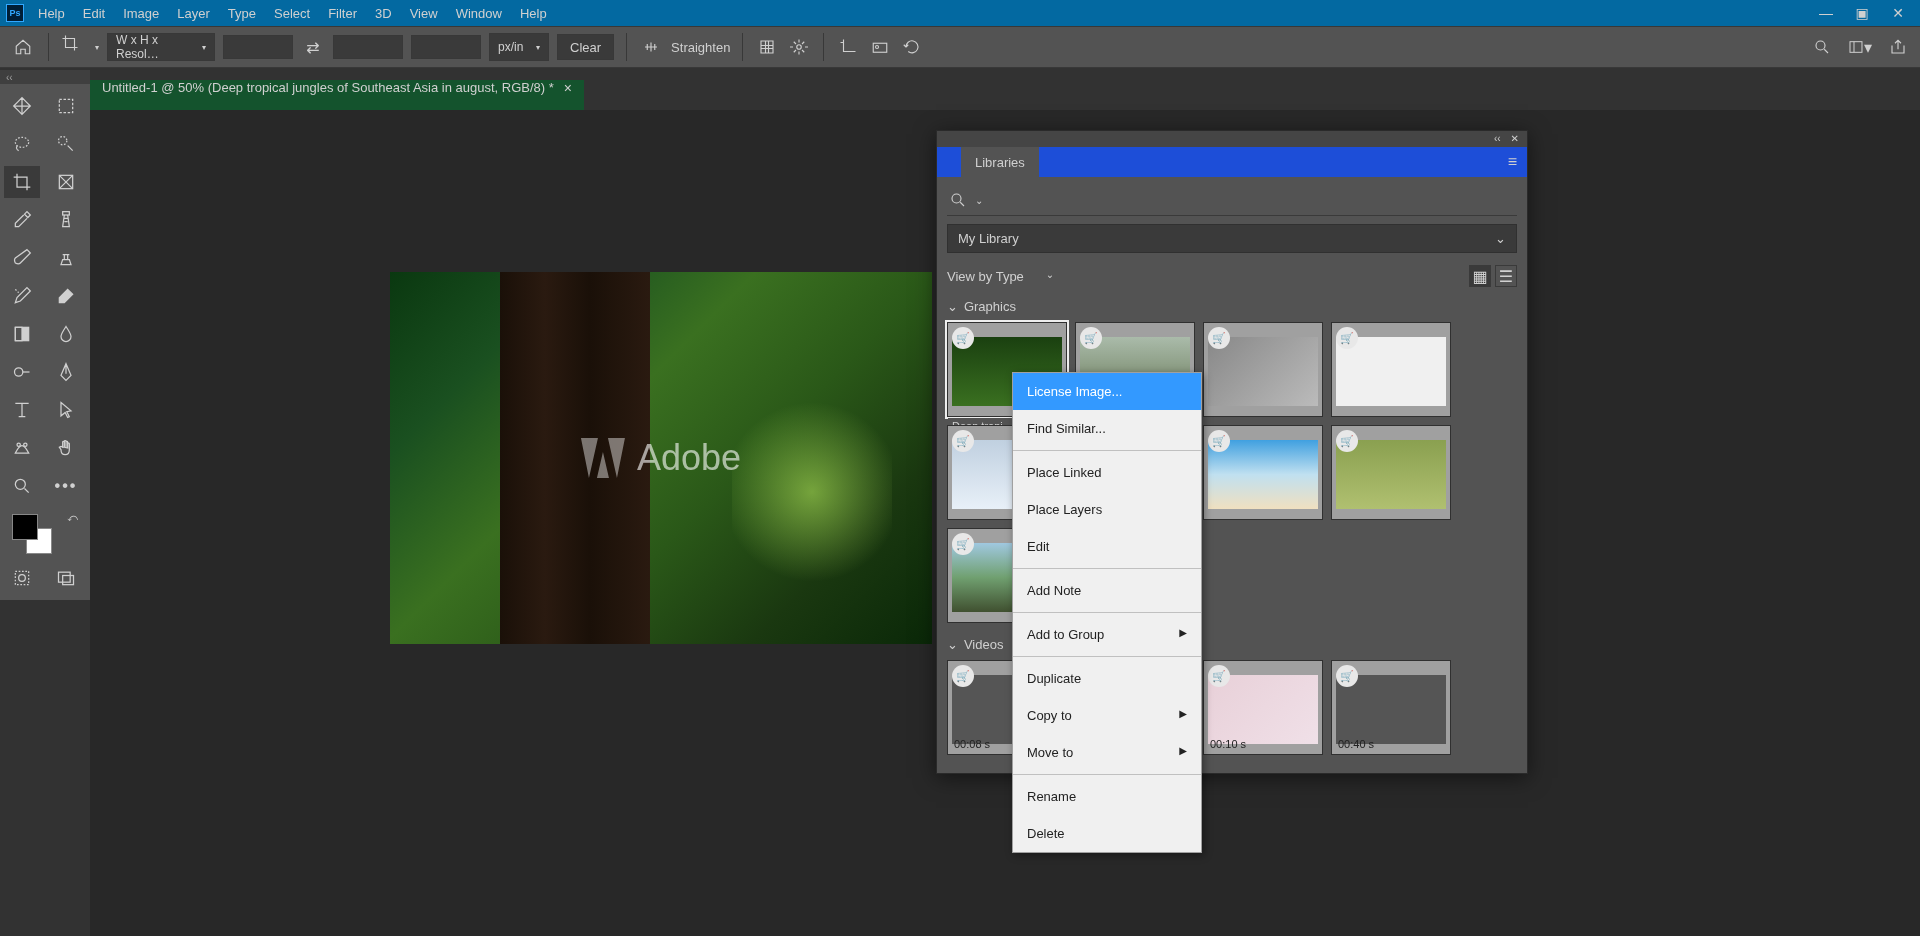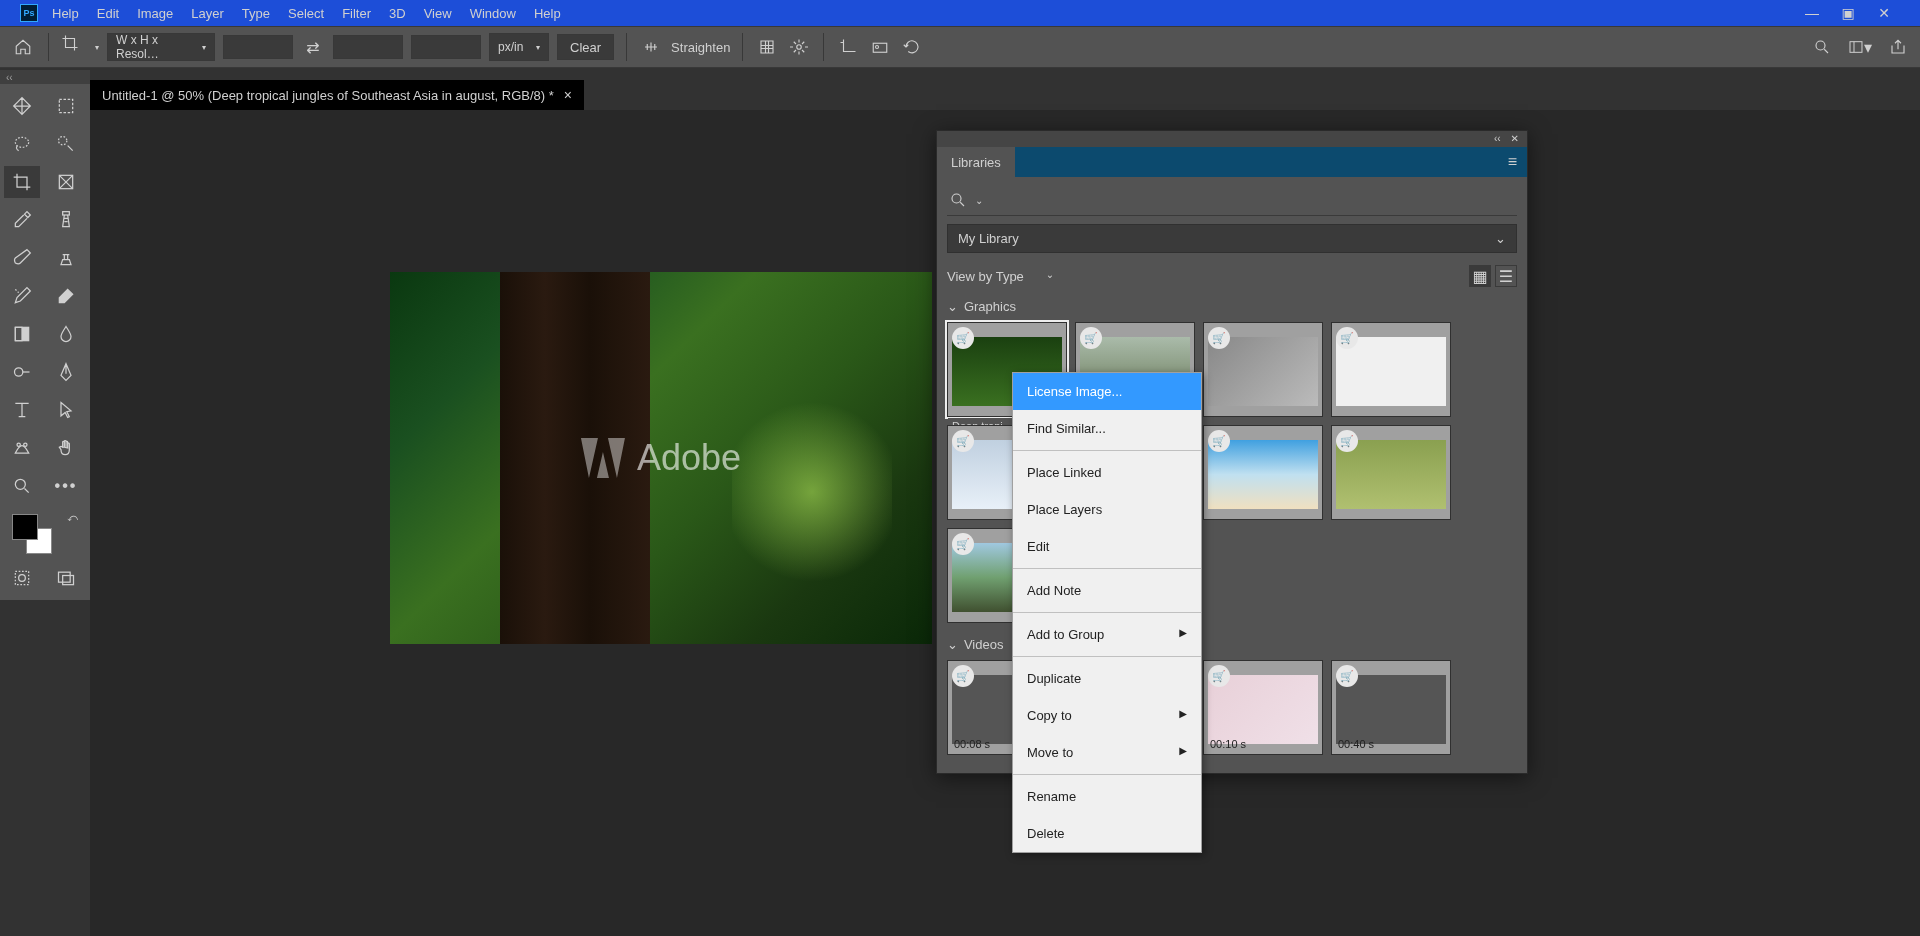--- a/index.html
+++ b/index.html
@@ -1,38 +1,38 @@
 <!DOCTYPE html>
 <html><head>
 <meta charset="utf-8">
 <style>
 * { margin: 0; padding: 0; box-sizing: border-box; font-family: "Segoe UI", Tahoma, sans-serif; user-select: none; }
 body { background: #323232; color: #d0d0d0; width: 1920px; height: 936px; overflow: hidden; position: relative; }
-.title-bar { height: 26px; background: #1d4ed8; display: flex; align-items: center; padding: 0 20px; }
+.title-bar { height: 26px; background: #0369a1; display: flex; align-items: center; padding: 0 6px; }
 .ps-icon { width: 18px; height: 18px; background: #001e36; border: 1px solid #31a8ff; color: #31a8ff; font-size: 9px; display: flex; align-items: center; justify-content: center; font-weight: bold; margin-right: 14px; }
 .menu-bar { display: flex; gap: 18px; font-size: 13px; }
 .menu-bar span { cursor: pointer; }
 .win-controls { margin-left: auto; display: flex; gap: 20px; padding-right: 8px; }
 .win-controls span { width: 16px; height: 16px; display: flex; align-items: center; justify-content: center; font-size: 14px; cursor: pointer; color: #d0d0d0; }
 
 .options-bar { height: 42px; background: #535353; border-top: 1px solid #383838; border-bottom: 1px solid #383838; display: flex; align-items: center; padding: 0 10px; gap: 8px; }
 .ob-home { width: 26px; height: 26px; display:flex;align-items:center;justify-content:center; }
 .ob-crop { width: 26px; height: 26px; }
 .ob-drop { border: 1px solid #383838; background: #3a3a3a; height: 28px; display: flex; align-items:center; padding: 0 8px; font-size: 12px; gap: 4px; }
 .ob-input { border: 1px solid #383838; background: #3a3a3a; height: 24px; width: 70px; }
 .ob-btn { border: 1px solid #383838; background: #3a3a3a; height: 26px; padding: 0 12px; font-size: 13px; display: flex; align-items: center; }
 .ob-sep { width: 1px; height: 28px; background: #383838; margin: 0 4px; }
 .ob-icon { width: 24px; height: 24px; display:flex;align-items:center;justify-content:center; }
 .options-right { margin-left: auto; display: flex; gap: 14px; align-items:center; }
 
 .dock-strip { position: absolute; left: 0; top: 70px; width: 90px; height: 14px; background: #3f3f3f; display:flex; align-items:center; justify-content:flex-start; padding-left:6px;}
 .dock-strip span { font-size:10px; color:#a0a0a0;}
 
 .tab-bar { position: absolute; left: 90px; top: 80px; height: 30px; display: flex; }
-.tab { background: #000000; padding: 0 12px; display: flex; align-items: center; font-size: 13px; gap: 10px; }
+.tab { background: #14532d; padding: 0 12px; display: flex; font-size: 13px; gap: 10px; }
 .tab-close { font-size: 14px; cursor: pointer; }
 
 .canvas-area { position: absolute; left: 90px; top: 110px; right: 0; bottom: 0; background: #282828; }
 
 .tools { position: absolute; left: 0; top: 84px; width: 90px; background: #535353; padding: 6px 4px; display: grid; grid-template-columns: 1fr 1fr; gap: 6px; }
 .tool { width: 36px; height: 32px; display: flex; align-items: center; justify-content: center; position: relative; }
 .tool.active { background: #3a3a3a; }
 .tool svg { width: 20px; height: 20px; stroke: #d0d0d0; fill: none; stroke-width: 1.5; }
 .color-swatch { grid-column: span 2; height: 40px; position: relative; margin: 4px 6px; }
 .fg-sw { position: absolute; width: 26px; height: 26px; background: #000; border: 1px solid #888; left: 2px; top: 2px; }
@@ -42,21 +42,21 @@
 .dots3 { letter-spacing:2px; font-weight:bold; }
 
 .main-image { position: absolute; left: 390px; top: 272px; width: 542px; height: 372px; background: linear-gradient(135deg, #0a3810 0%, #1a5020 20%, #3a7020 40%, #2a5818 60%, #1a3810 80%, #0a2808 100%); }
 .tree-trunk { position: absolute; left: 110px; top: 0; width: 150px; height: 372px; background: linear-gradient(90deg, #1a1008 0%, #2a1a10 30%, #1a1008 60%, #2a1a10 100%); }
 .light-area { position:absolute; right:40px; top:120px; width:160px; height:200px; background: radial-gradient(circle, rgba(200,255,100,0.5), transparent 70%); }
 .watermark { position: absolute; left: 50%; top: 50%; transform: translate(-50%, -50%); display: flex; align-items: center; gap: 12px; opacity: 0.6; color: #fff; font-size: 36px; }
 
 
 .panel-float { position: absolute; left: 936px; top: 130px; width: 592px; background: #535353; border: 1px solid #2a2a2a; box-shadow: 0 4px 20px rgba(0,0,0,0.5); }
 .panel-top { height: 16px; display: flex; justify-content: flex-end; gap: 10px; padding: 2px 8px; font-size: 10px; background: #454545; }
-.panel-tabs { height: 30px; display: flex; background: #0c4a6e; }
+.panel-tabs { height: 30px; display: flex; background: #1d4ed8; padding-left: 24px; }
 .panel-tab { padding: 0 14px; display: flex; align-items: center; font-size: 13px; background: #535353; }
 .panel-menu { margin-left: auto; padding: 6px 10px; }
 .panel-body { padding: 8px 10px; }
 .search-row { display: flex; align-items: center; gap: 8px; border-bottom: 1px solid #3a3a3a; padding: 6px 2px; }
 .search-row input { background: transparent; border: none; color: #b0b0b0; font-size: 13px; flex: 1; font-style: italic; outline: none; }
 .lib-drop { background: #3a3a3a; border: 1px solid #303030; padding: 6px 10px; margin: 8px 0; display: flex; font-size: 13px; }
 .lib-drop .chev { margin-left: auto; }
 .view-row { display: flex; align-items: center; padding: 4px 0 8px; }
 .view-row .left { display: flex; gap: 22px; font-size: 13px; }
 .view-row .right { margin-left: auto; display: flex; gap: 4px; }

